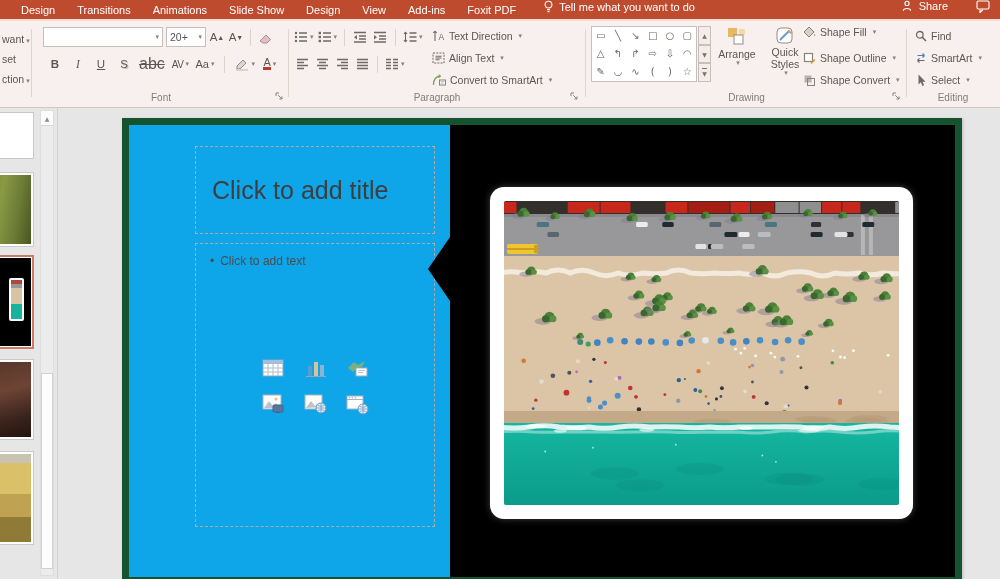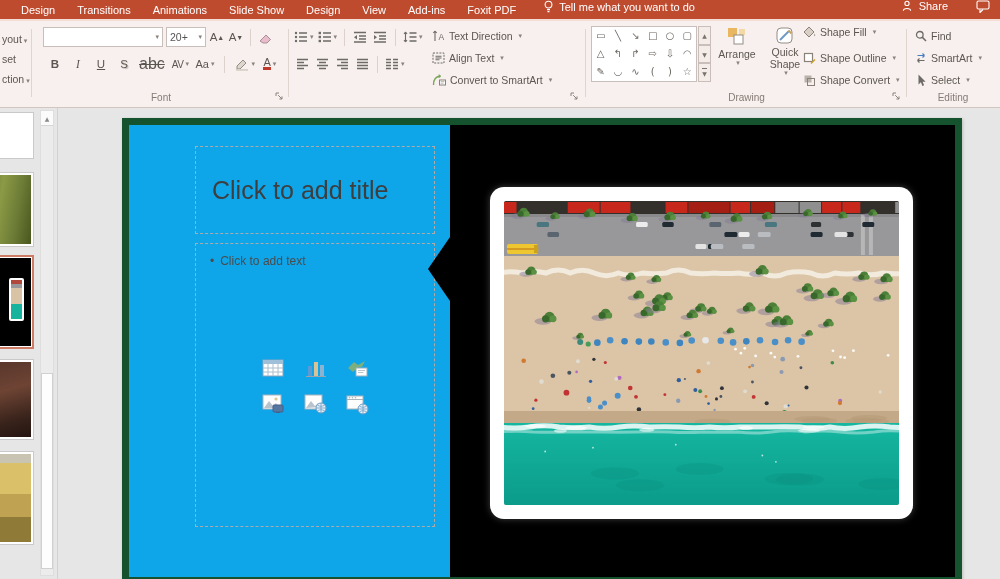--- a/index.html
+++ b/index.html
@@ -128,21 +128,21 @@
       <svg width="14" height="13" viewBox="0 0 14 13">
         <rect x="1" y="1" width="12" height="8" rx="1.5" fill="none" stroke="#fff" stroke-width="1.1"></rect>
         <path d="M4 9.5v3l3-3" fill="none" stroke="#fff" stroke-width="1.1"></path>
       </svg>
     </div>
   </div>
 
   <div class="ribbon">
 
     <div class="grp" style="left:0;width:30px">
-      <div class="cutlbl" style="top:12px"><span>yout</span><span class="dd">▾</span></div>
+      <div class="cutlbl" style="top:12px"><span>want</span><span class="dd">▾</span></div>
       <div class="cutlbl" style="top:32px"><span>set</span></div>
       <div class="cutlbl" style="top:52px"><span>ction</span><span class="dd">▾</span></div>
     </div>
     <div class="vsep" style="left:31px"></div>
 
     <div class="grp" style="left:35px;width:252px">
       <div class="r" style="left:8px;top:6px;gap:3px">
         <div class="combo" style="width:120px">
           <span></span>
             <span class="dd">▾</span>
@@ -291,20 +291,21 @@
       <div class="menu-row" style="left:140px;top:49px">
         <svg width="14" height="12" viewBox="0 0 14 12">
           <path d="M1.5 11C1.5 5 4 2.2 8.5 2.2" fill="none" stroke="#7aa65a" stroke-width="1.4"></path>
           <path d="M8.5 2.2L6.6 0.8M8.5 2.2L6.6 3.6" stroke="#7aa65a" stroke-width="1.2" fill="none"></path>
           <rect x="7.5" y="6" width="6" height="5" fill="#fff" stroke="#8a8278" stroke-width="1"></rect>
           <path d="M8.6 7.6h3.8M8.6 9.2h3" stroke="#b0a89e" stroke-width=".8"></path>
         </svg>
         <span>Convert to SmartArt</span>
           <span class="dd">▾</span>
       </div>
+      <div class="grp-label">Paragraph</div>
       <span class="launcher">
         <svg width="8" height="8" viewBox="0 0 8 8">
           <path d="M1 1h3M1 1v3M3.2 3.2L7 7M7 7V4.4M7 7H4.4" stroke="#8a8278" stroke-width="1" fill="none"></path>
         </svg>
       </span>
     </div>
     <div class="vsep" style="left:585px"></div>
 
     <div class="grp" style="left:589px;width:315px">
       <div class="shape-gallery" id="shape-gallery">
@@ -342,21 +343,21 @@
         </svg>
         <span>Arrange</span>
         <span class="dd">▾</span>
       </div>
       <div class="bigbtn" style="left:176px;width:40px">
         <svg width="22" height="20" viewBox="0 0 22 20">
           <rect x="3" y="2" width="15" height="15" rx="4" fill="#fff" stroke="#948c84"></rect>
           <path d="M6 14L15 5" stroke="#6f99c4" stroke-width="2"></path>
           <path d="M14.5 4.5l3 3" stroke="#caa25a" stroke-width="2"></path>
         </svg>
-        <span>Quick Shape</span>
+        <span>Quick Styles</span>
         <span class="dd">▾</span>
       </div>
       <div class="menu-row" style="left:214px;top:1px">
         <svg width="13" height="12" viewBox="0 0 13 12">
           <path d="M6 1l5 5-5 5-5-5z" fill="#d9cfc7" stroke="#8a8278" stroke-width="1"></path>
           <path d="M11.6 7.6c.9 1.3.9 2.6 0 2.6s-.9-1.3 0-2.6z" fill="#b0a89e"></path>
         </svg>
         <span>Shape Fill</span>
           <span class="dd">▾</span>
       </div>

